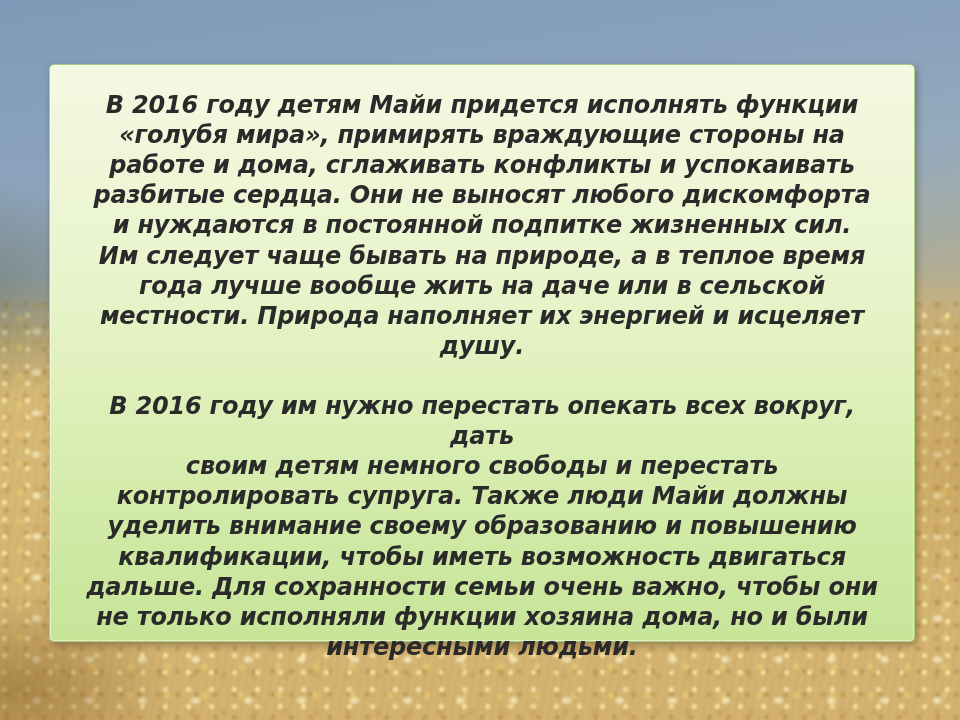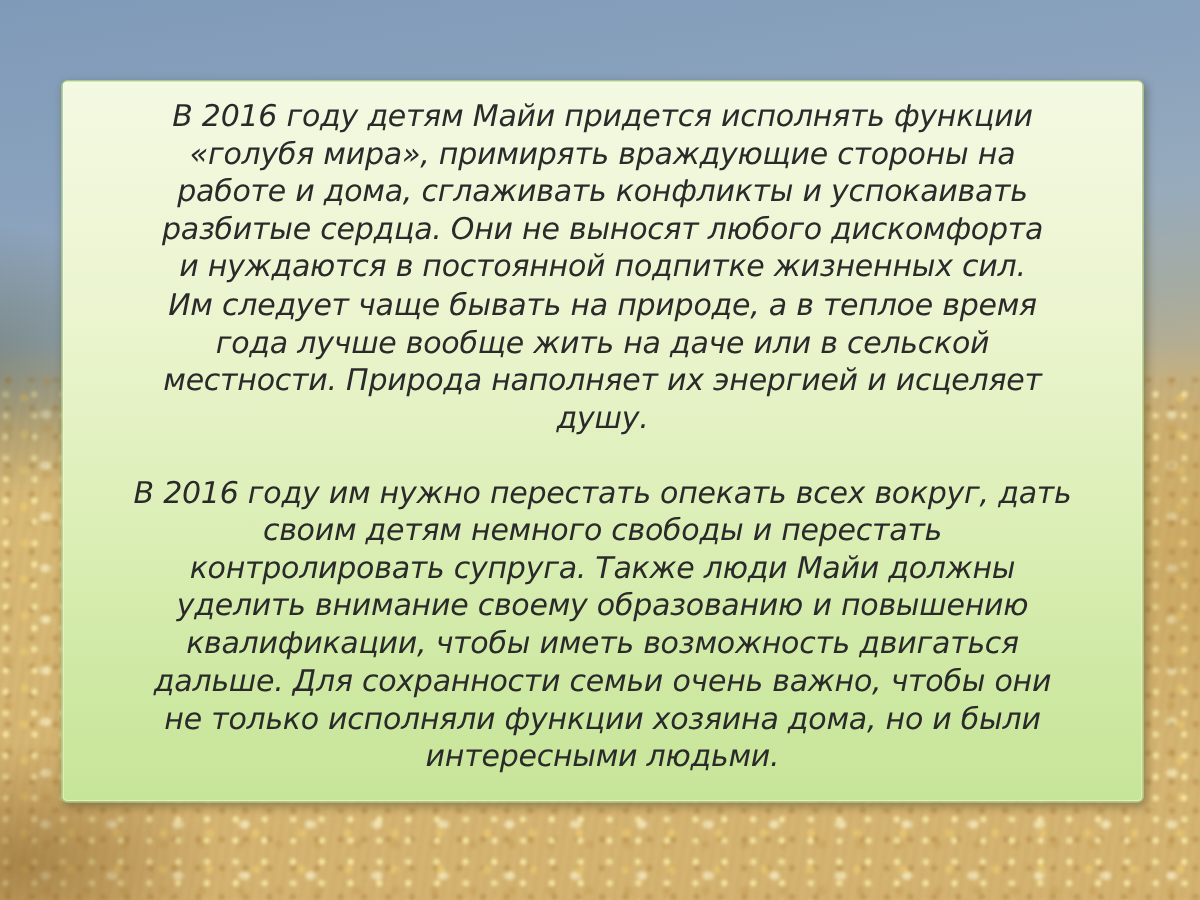--- a/index.html
+++ b/index.html
@@ -87,24 +87,24 @@
     background: linear-gradient(180deg,
       #f4f9e2 0%,
       #eaf4cd 35%,
       #ddefb8 60%,
       #cfe9a4 82%,
       #c7e599 100%);
     box-shadow: 2px 3px 7px rgba(60, 55, 25, 0.4),
                 inset 0 0 0 1px rgba(255,255,255,0.45);
   }
   .card p {
-    margin: 0;
+    margin: 12px;
     color: #2a2a2a;
     font-size: 24px;
-    font-weight: normal;
+    font-weight: bold;
     font-style: italic;
     line-height: 1.255;
     text-align: center;
     white-space: pre-line;
     letter-spacing: -0.2px;
   }
   .card p.first {
     margin-bottom: 30px;
   }
 </style>

